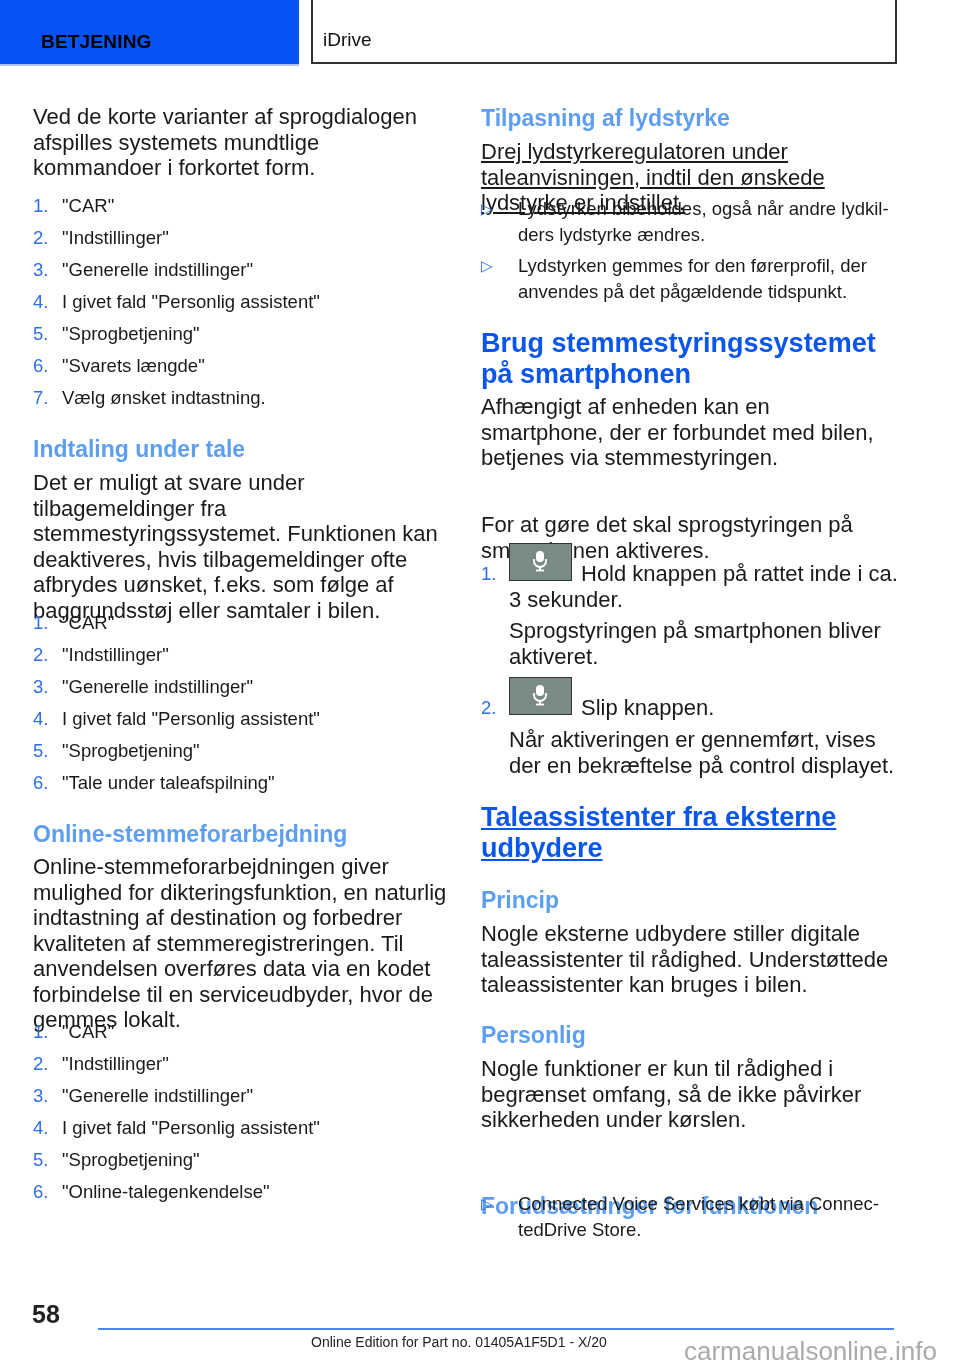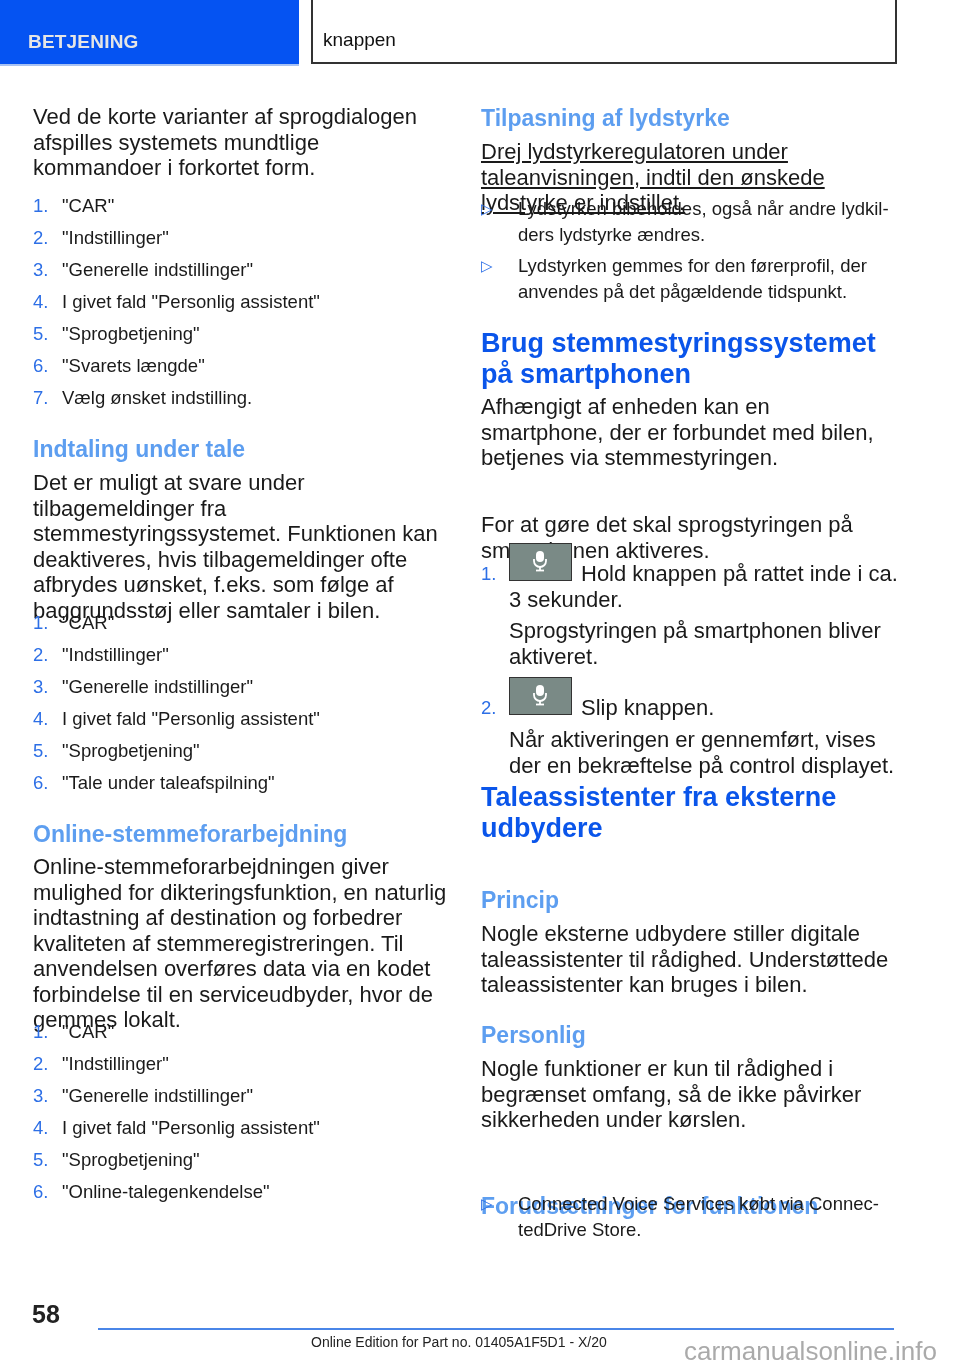--- a/index.html
+++ b/index.html
@@ -1,20 +1,20 @@
 <!DOCTYPE html>
 <html><head>
 <meta charset="utf-8">
 <style>
   html, body { margin:0; padding:0; background:#fff; }
   body { width:960px; height:1362px; position:relative; overflow:hidden;
          font-family:"Liberation Sans", sans-serif; color:#1a1a1a; }
   .hdr-left { position:absolute; left:0; top:0; width:299px; height:64px; background:#0553f2;
               border-bottom:2px solid #a8c2f2; }
-  .hdr-left span { position:absolute; left:28px; top:31px; color:#e5e5e5; font-weight:bold; font-size:19px; letter-spacing:0.2px; }
+  .hdr-left span { position:absolute; left:41px; top:31px; color:#000000; font-weight:bold; font-size:19px; letter-spacing:0.2px; }
   .hdr-right { position:absolute; left:311px; top:-2px; width:582px; height:64px; border:2px solid #333; border-top:none; }
   .hdr-right span { position:absolute; left:10px; top:31px; font-size:19px; color:#111; }
 
   .col { position:absolute; top:0; }
   .colL { left:33px; width:410px; }
   .colR { left:481px; width:415px; }
   .p { position:absolute; font-size:22px; line-height:25.5px; color:#1a1a1a; margin:0; }
   .h2 { position:absolute; font-weight:bold; font-size:23px; color:#5d9ef0; margin:0; line-height:28px;}
   .h1 { position:absolute; font-weight:bold; font-size:27px; color:#0a55ea; margin:0; line-height:31px;}
   .li { position:absolute; font-size:18.5px; line-height:25px; }
@@ -30,21 +30,21 @@
   .footer { position:absolute; left:311px; top:1334px; font-size:14px; color:#222; white-space:nowrap; }
   .watermark { position:absolute; left:684px; top:1336px; font-size:26px; color:#aaa; white-space:nowrap; }
 </style>
 </head>
 <body>
 
 <div class="hdr-left">
     <span>BETJENING</span>
   </div>
 <div class="hdr-right">
-    <span>knappen</span>
+    <span>iDrive</span>
   </div>
 
 <div class="col colL">
   <p class="p" style="top:104px;width:410px;">Ved de korte varianter af sprogdialogen afspilles systemets mundtlige kommandoer i forkortet form.</p>
 
   <div>
     <div class="li" style="top:193px">
         <span class="num">1.</span>
         <span class="t">"CAR"</span>
       </div>
@@ -63,21 +63,21 @@
     <div class="li" style="top:321px">
         <span class="num">5.</span>
         <span class="t">"Sprogbetjening"</span>
       </div>
     <div class="li" style="top:353px">
         <span class="num">6.</span>
         <span class="t">"Svarets længde"</span>
       </div>
     <div class="li" style="top:385px">
         <span class="num">7.</span>
-        <span class="t">Vælg ønsket indstilling.</span>
+        <span class="t">Vælg ønsket indtastning.</span>
       </div>
   </div>
 
   <h3 class="h2" style="top:435px">Indtaling under tale</h3>
   <p class="p" style="top:470px;width:415px;">Det er muligt at svare under tilbagemeldinger fra stemmestyringssystemet. Funktionen kan deak­tiveres, hvis tilbagemeldinger ofte afbrydes uøn­sket, f.eks. som følge af baggrundsstøj eller sam­taler i bilen.</p>
   <div>
     <div class="li" style="top:610px">
         <span class="num">1.</span>
         <span class="t">"CAR"</span>
       </div>
@@ -170,21 +170,21 @@
           <rect x="4" y="1" width="8" height="11" rx="4" fill="#fff"></rect>
           <path d="M2 9 v2 a6 6 0 0 0 12 0 v-2" stroke="#fff" stroke-width="1.8" fill="none"></path>
           <line x1="8" y1="17" x2="8" y2="20" stroke="#fff" stroke-width="1.8"></line>
           <line x1="4" y1="20.5" x2="12" y2="20.5" stroke="#fff" stroke-width="1.8"></line>
         </svg>
     </span>
     <p class="p" style="top:695px;left:28px;width:390px;text-indent:72px;">Slip knappen.</p>
     <p class="p" style="top:727px;left:28px;width:390px;">Når aktiveringen er gennemført, vises der en bekræftelse på control displayet.</p>
   </div>
 
-  <h2 class="h1" style="top:782px;width:420px;">Taleassistenter fra eksterne udbydere</h2>
+  <h2 class="h1" style="top:802px;width:420px;text-decoration:underline;">Taleassistenter fra eksterne udbydere</h2>
   <h3 class="h2" style="top:886px">Princip</h3>
   <p class="p" style="top:921px;width:415px;">Nogle eksterne udbydere stiller digitale taleassi­stenter til rådighed. Understøttede taleassisten­ter kan bruges i bilen.</p>
   <h3 class="h2" style="top:1021px">Personlig</h3>
   <p class="p" style="top:1056px;width:415px;">Nogle funktioner er kun til rådighed i begrænset omfang, så de ikke påvirker sikkerheden under kørslen.</p>
   <h3 class="h2" style="top:1192px">Forudsætninger for funktionen</h3>
   <div class="bul" style="top:1191px;width:420px;">
       <span class="tri">▷</span>
       <span class="t">Connected Voice Services købt via Connec­tedDrive Store.</span>
     </div>
 </div>

